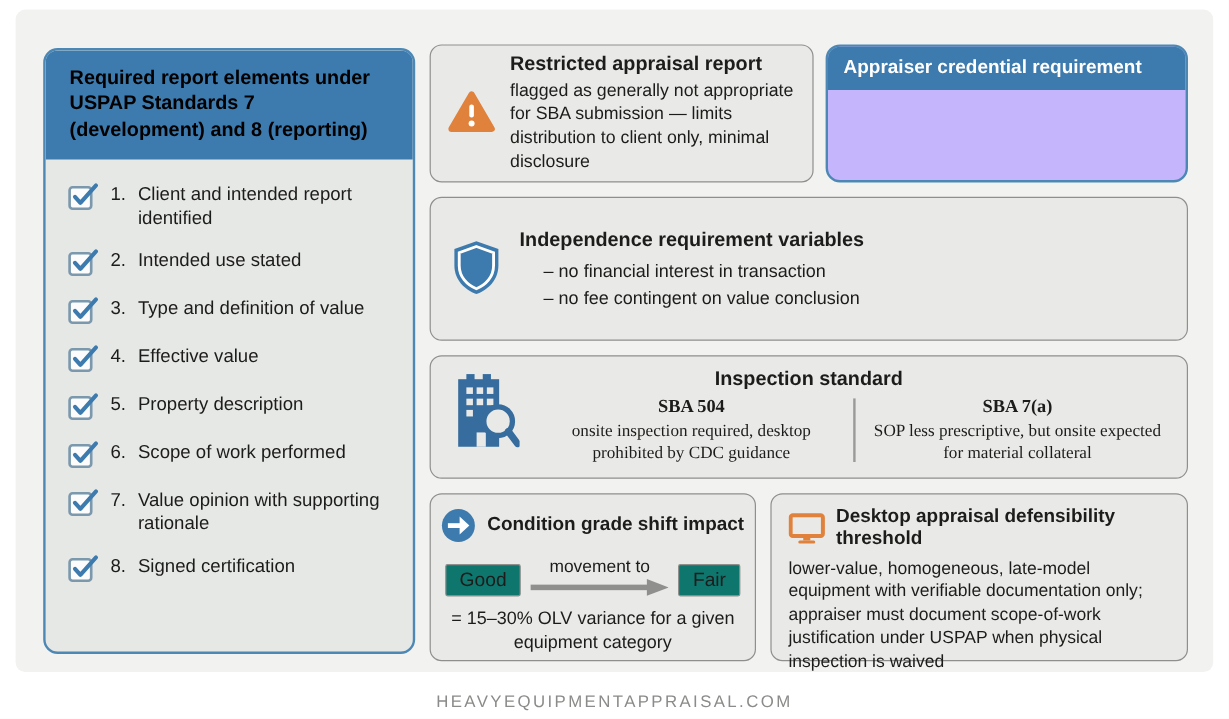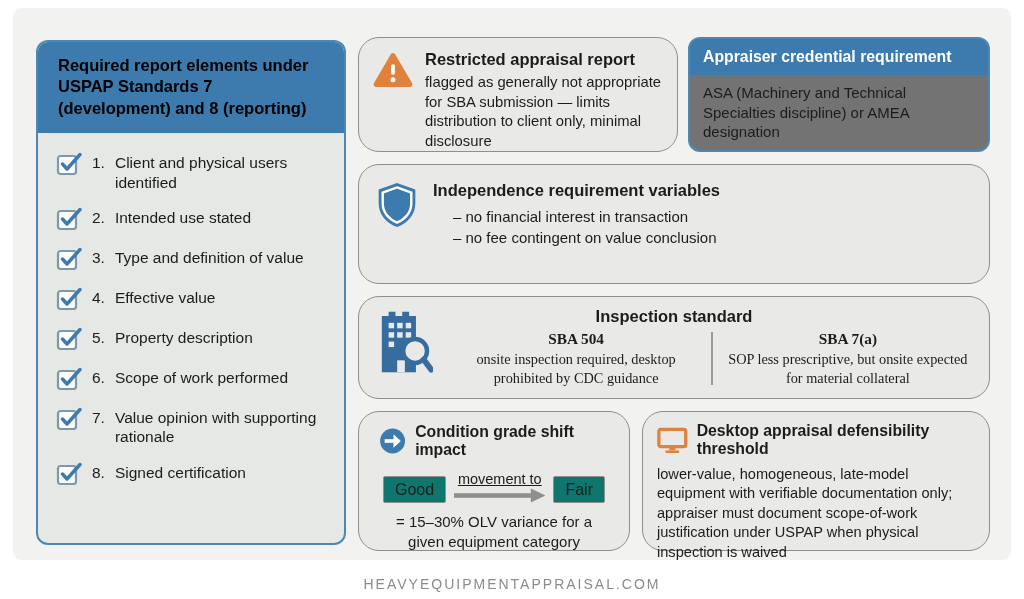--- a/index.html
+++ b/index.html
@@ -30,33 +30,34 @@
   .check-item{display:flex;align-items:flex-start;gap:10px;}
   .check-item svg{flex:0 0 26px;margin-top:-2px;}
   .check-num{font-size:15.5px;line-height:1.25;white-space:nowrap;}
   .check-text{font-size:15.5px;line-height:1.25;flex:1;}
   
   .right-col{
     position:absolute;left:358px;top:37px;width:632px;
     display:flex;flex-direction:column;gap:12px;
   }
   .card{
-    background:#e9e9e7;border:1.5px solid #8f8f8d;border-radius:21px;
+    background:#e9e9e7;border:1.5px solid #8f8f8d;border-radius:10px;
     box-sizing:border-box;
+    align-items:center;
   }
   .row{display:flex;gap:10px;}
   
   .restricted{flex:1;height:115px;display:flex;gap:12px;padding:12px 14px;}
   .restricted .icon-col{flex:0 0 40px;padding-top:2px;}
   .restricted h2{margin:0 0 4px 0;font-size:16.5px;}
   .restricted p{margin:0;font-size:14.8px;line-height:1.32;}
   
   .credential{
     width:302px;height:115px;border:2px solid #4d88b5;border-radius:12px;
-    overflow:hidden;box-sizing:border-box;background:#737373;flex:0 0 302px;
+    overflow:hidden;box-sizing:border-box;background:#c4b5fd;flex:0 0 302px;
   }
   .credential-header{
     background:#3d7aad;color:#fff;font-weight:bold;font-size:15.8px;
     padding:9px 13px;
   }
   .credential-body{padding:8px 13px;font-size:15px;line-height:1.3;}
   
   .independence{height:120px;display:flex;gap:14px;padding:14px 16px;}
   .independence .icon-col{flex:0 0 44px;padding-top:2px;}
   .independence h2{margin:2px 0 6px 0;font-size:16.5px;}
@@ -64,30 +65,30 @@
   
   .inspection{height:103px;position:relative;padding:8px 12px 20px 12px;}
   .inspection .icon-col{position:absolute;left:16px;top:13px;}
   .inspection h2{margin:2px 0 4px 0;font-size:16.5px;text-align:center;}
   .inspection .cols{display:flex;margin-left:76px;align-items:stretch;}
   .inspection .col{flex:1;text-align:center;font-family:Liberation Serif, serif;}
   .inspection .divider{width:1.5px;background:#9a9a98;margin:2px 6px;}
   .inspection .col h3{margin:0 0 2px 0;font-size:15.3px;}
   .inspection .col p{margin:0;font-size:14.3px;line-height:1.3;}
   
-  .condition{width:272px;flex:0 0 272px;height:140px;padding:11px 20px;box-sizing:border-box;}
+  .condition{width:272px;flex:0 0 272px;height:140px;padding:11px 8px;box-sizing:border-box;}
   .card-title-row{display:flex;align-items:center;gap:9px;}
   .card-title-row h2{margin:0;font-size:15.8px;}
   .shift-row{display:flex;align-items:flex-end;gap:8px;margin:12px 4px 9px 4px;}
   .grade-box{
     background:#0f766e;border:1.5px solid #8f8f8d;border-radius:2px;
     padding:3px 11px;font-size:16px;line-height:1.2;
   }
   .arrow-mid{flex:1;display:flex;flex-direction:column;align-items:center;}
-  .arrow-label{font-size:14.5px;margin-bottom:1px;text-decoration:underline;}
+  .arrow-label{font-size:14.5px;margin-bottom:1px;}
   .condition .result{margin:0;text-align:center;font-size:15px;line-height:1.3;}
   
   .desktop{flex:1;height:140px;padding:10px 14px;box-sizing:border-box;}
   .desktop p{margin:7px 0 0 0;font-size:14.6px;line-height:1.33;}
   .desktop .card-title-row h2{font-size:15.8px;}
   
   .footer{
     position:absolute;left:0;bottom:7px;width:100%;text-align:center;
     color:#8b8b89;font-size:14px;letter-spacing:2px;
   }
@@ -99,21 +100,21 @@
 
 <div class="left-panel">
   <div class="left-panel-header">Required report elements under USPAP Standards 7 (development) and 8 (reporting)</div>
   <div class="checklist">
     <div class="check-item">
       <svg width="26" height="26" viewBox="0 0 26 26">
           <rect x="2" y="5" width="18" height="18" rx="2.5" fill="#fbfcfb" stroke="#7b98ad" stroke-width="2.2"></rect>
           <path d="M6.5 13 L11 18 L24 3.5" fill="none" stroke="#3d7aad" stroke-width="3.4" stroke-linecap="round" stroke-linejoin="round"></path>
         </svg>
       <span class="check-num">1.</span>
-      <span class="check-text">Client and physical users identified</span>
+      <span class="check-text">Client and intended report identified</span>
     </div>
     <div class="check-item">
       <svg width="26" height="26" viewBox="0 0 26 26">
           <rect x="2" y="5" width="18" height="18" rx="2.5" fill="#fbfcfb" stroke="#7b98ad" stroke-width="2.2"></rect>
           <path d="M6.5 13 L11 18 L24 3.5" fill="none" stroke="#3d7aad" stroke-width="3.4" stroke-linecap="round" stroke-linejoin="round"></path>
         </svg>
       <span class="check-num">2.</span>
       <span class="check-text">Intended use stated</span>
     </div>
     <div class="check-item">
@@ -180,21 +181,20 @@
           </svg>
       </div>
       <div>
         <h2>Restricted appraisal report</h2>
         <p>flagged as generally not appropriate for SBA submission — limits distribution to client only, minimal disclosure</p>
       </div>
     </div>
 
     <div class="credential">
       <div class="credential-header">Appraiser credential requirement</div>
-      <div class="credential-body">ASA (Machinery and Technical Specialties discipline) or AMEA designation</div>
     </div>
   </div>
 
   <div class="card independence">
     <div class="icon-col">
       <svg width="44" height="48" viewBox="0 0 24 26">
           <path d="M12 1 L22 4.6 V12 C22 18.4 17.5 23 12 25 C6.5 23 2 18.4 2 12 V4.6 Z" fill="#3d7aad"></path>
           <path d="M12 3.4 L19.8 6.2 V12 C19.8 17.2 16.3 20.9 12 22.6 C7.7 20.9 4.2 17.2 4.2 12 V6.2 Z" fill="none" stroke="#ffffff" stroke-width="1.3"></path>
         </svg>
     </div>

